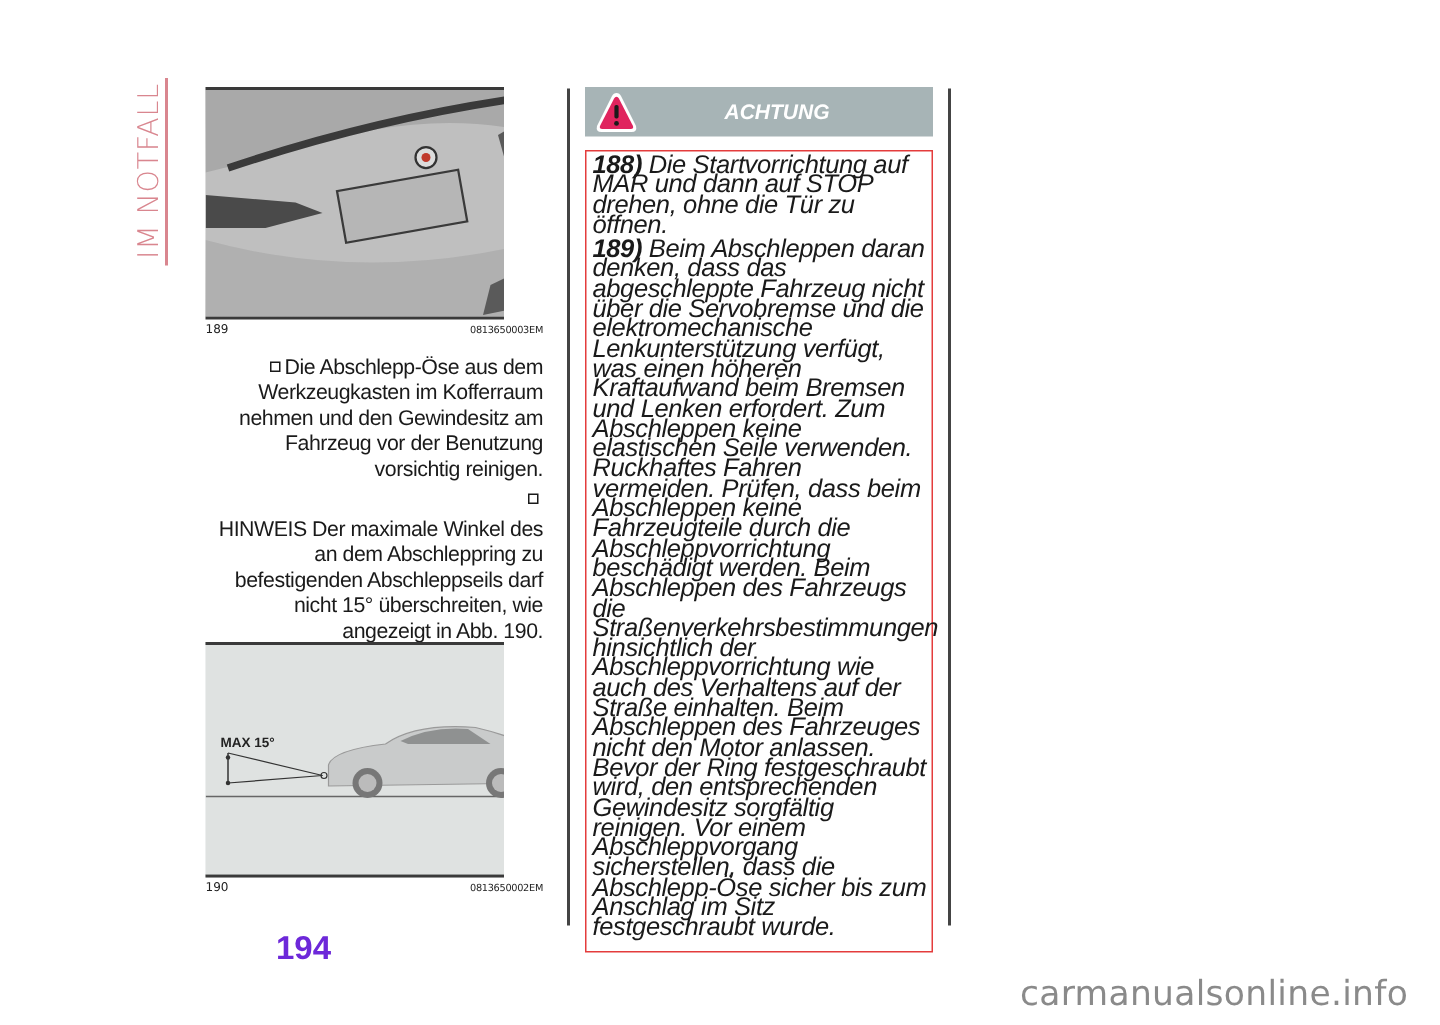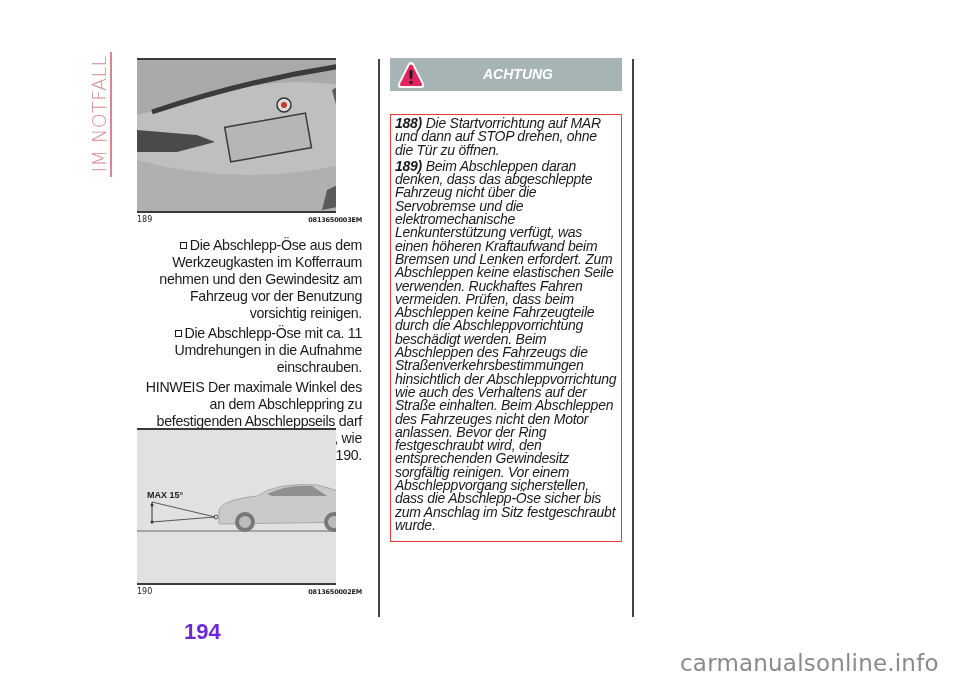--- a/index.html
+++ b/index.html
@@ -25,21 +25,21 @@
     width: 199px; border-top: 2px solid #3a3a3a; border-bottom: 2px solid #3a3a3a;
     position: relative; overflow: hidden;
   }
   .fig1 { height: 151px; background: linear-gradient(180deg,#9c9c9c 0%, #bdbdbd 30%, #c9c9c9 60%, #a8a8a8 100%); }
   .fig2 { height: 153px; background: #dfe2e1; }
   .caption {
     display: flex; justify-content: space-between; align-items: baseline;
     margin-top: 2px; height: 12px;
   }
   .caption .num { font-size: 8px; color: #222; text-align: right; }
-  .caption .code { font-size: 6.5px; font-weight: bold; color: #222; letter-spacing: -0.2px; }
+  .caption .code { font-size: 6.5px; font-weight: normal; color: #222; letter-spacing: -0.2px; }
   .body-text {
     font-family: "Liberation Sans", sans-serif; font-size: 14.2px; line-height: 17px;
     color: #1a1a1a; margin: 0; letter-spacing: -0.3px;
   }
   .para { margin: 0 0 3px 0; }
   .checkbox {
     display: inline-block; width: 7px; height: 7px; border: 1.5px solid #1a1a1a;
     margin-right: 3px; vertical-align: 1px; box-sizing: border-box;
   }
   .divider { position: absolute; width: 1.5px; background: #444; top: 59px; height: 558px; }
@@ -47,22 +47,22 @@
   .achtung-head {
     height: 33px; background: #a7b4b6; position: relative;
   }
   .achtung-head .title {
     position: absolute; left: 0; right: 0; top: 0; line-height: 33px; text-align: center;
     font-family: "Liberation Sans", sans-serif; font-style: italic; font-weight: bold;
     font-size: 14px; color: #ffffff; padding-left: 24px;
   }
   .warn-icon { position: absolute; left: 6px; top: 2px; width: 30px; height: 30px; }
   .achtung-box {
-    margin-top: 23px; border: 1.5px solid #e43c3c; padding: 2px 3px 6px 4px;
-    font-family: "Liberation Sans", sans-serif; font-style: italic; font-size: 14px;
+    margin-top: 9px; border: 1.5px solid #e43c3c; padding: 2px 3px 6px 4px;
+    font-family: "Liberation Sans", sans-serif; font-style: italic; font-size: 17px;
     line-height: 13.3px; color: #1a1a1a; letter-spacing: -0.25px;
   }
   .achtung-box p { margin: 0 0 3px 0; }
   .achtung-box .ref { font-weight: bold; font-style: italic; }
   .page-num {
     position: absolute; left: 136px; top: 619px;
     font-family: Liberation Sans, sans-serif; font-weight: bold; font-size: 22px; color: #6d28d9; margin-left: 48px;
   }
   .watermark {
     position: absolute; left: 680px; top: 650px;
@@ -96,21 +96,21 @@
       </svg>
     </div>
     <div class="caption">
       <span class="num">189</span>
       <span class="code">0813650003EM</span>
     </div>
   </div>
 
   <div class="body-text" style="margin-top:10px;text-align:right;">
     <p class="para"><span class="checkbox"></span><span>Die Abschlepp-Öse aus dem Werkzeugkasten im Kofferraum nehmen und den Gewindesitz am Fahrzeug vor der Benutzung vorsichtig reinigen.</span></p>
-    <p class="para"><span class="checkbox"></span><span>Die Abschlepp-Öse mit ca. 11 Umdrehungen in die Aufnahme einschrauben.</span></p>
+    <p class="para"><span class="checkbox"></span></p>
     <p class="para">HINWEIS Der maximale Winkel des an dem Abschleppring zu befestigenden Abschleppseils darf nicht 15° überschreiten, wie angezeigt in Abb. 190.</p>
   </div>
 
   <div class="figure" style="position:absolute; top:370px; left:0;">
     <div class="fig-img fig2">
       <svg width="225" height="153" viewBox="0 0 225 153">
         <rect x="0" y="0" width="225" height="153" fill="#dfe2e1"></rect>
         <line x1="0" y1="101" x2="225" y2="101" stroke="#666" stroke-width="1"></line>
         <text x="10" y="68" font-family="Liberation Sans, sans-serif" font-weight="bold" font-size="9" fill="#222">MAX 15°</text>
         <line x1="15" y1="72" x2="15" y2="92" stroke="#333" stroke-width="1"></line>

